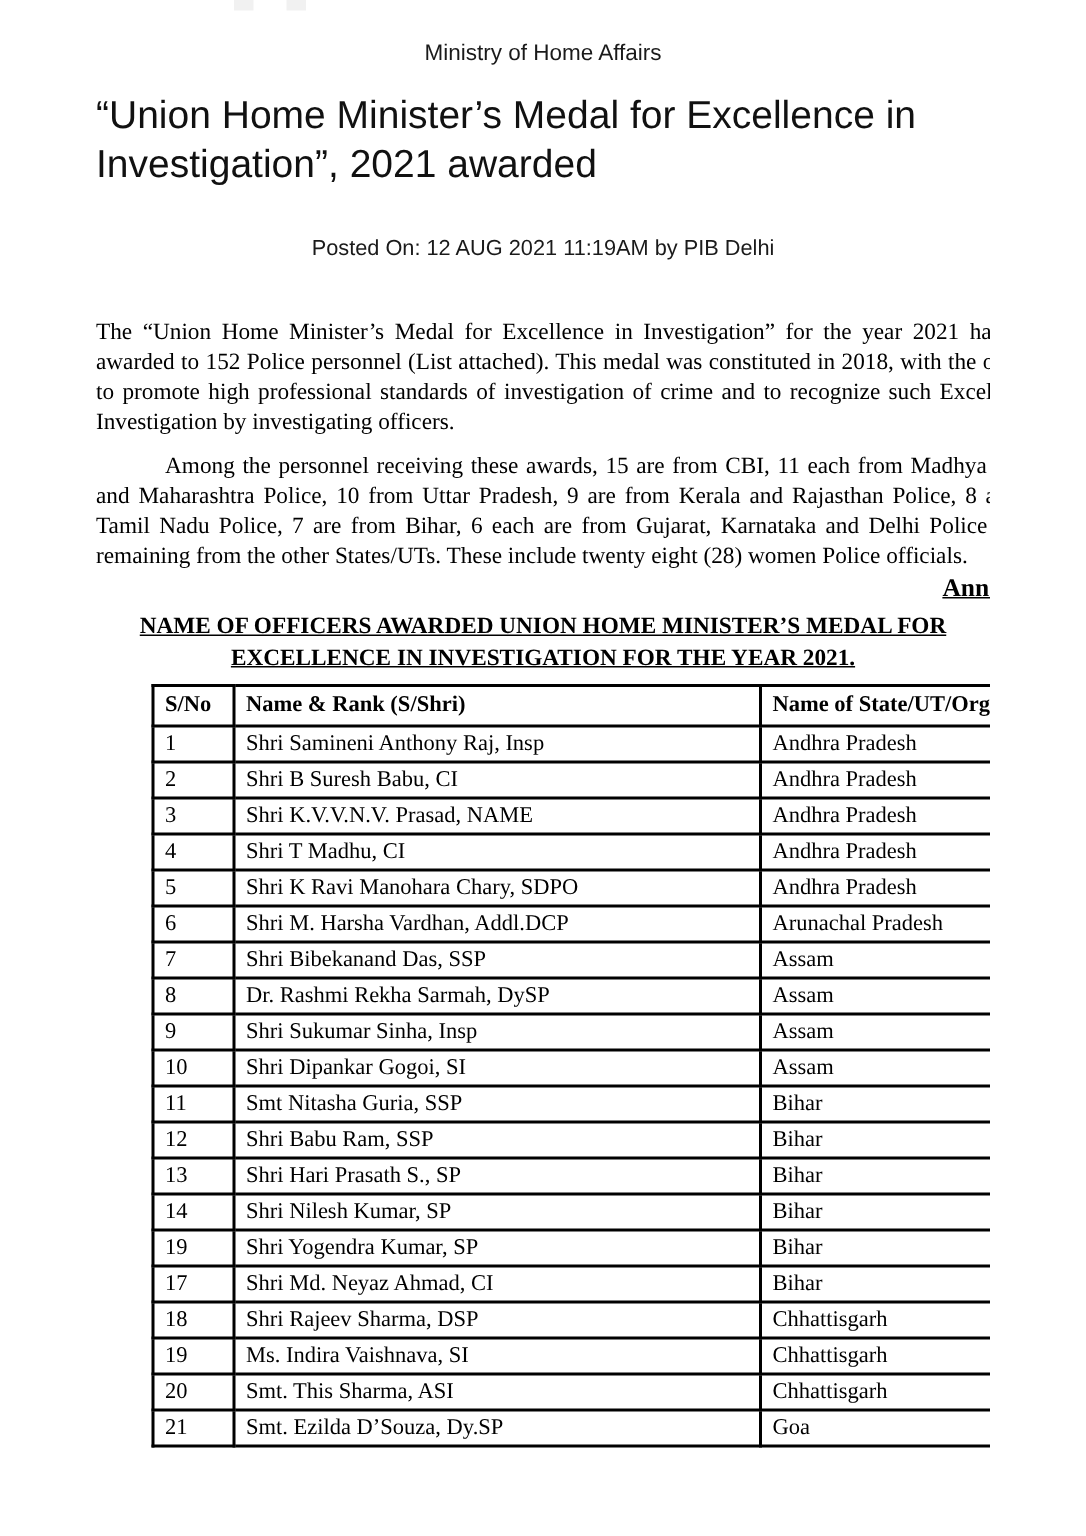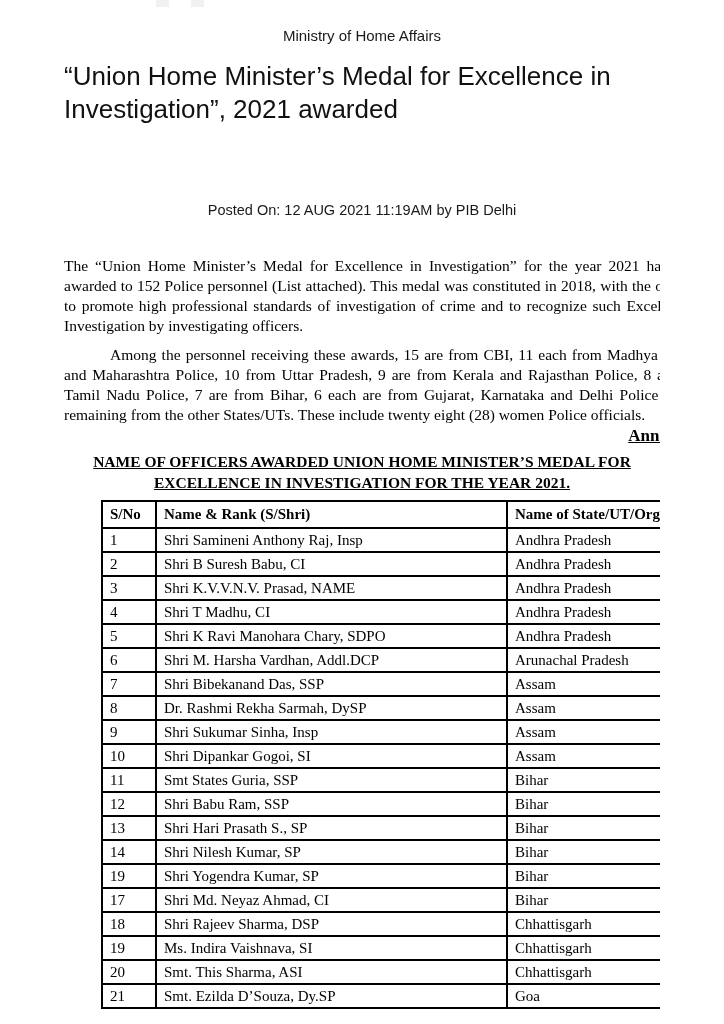--- a/index.html
+++ b/index.html
@@ -36,21 +36,21 @@
     margin: 16px auto 0 auto;
     max-width: 640px;
     text-align: left;
     font-family: "Liberation Sans", sans-serif;
     font-size: 26px;
     line-height: 33px;
     font-weight: 400;
     color: #111111;
   }
   .posted-on {
-    margin-top: 76px;
+    margin-top: 32px;
     text-align: center;
     font-family: "Liberation Sans", sans-serif;
     font-size: 14.5px;
     line-height: 17px;
     color: #1a1a1a;
   }
   .body-text {
     width: 648px;
     margin: 0 auto;
     text-align: justify;
@@ -186,21 +186,21 @@
           <td>Shri Sukumar Sinha, Insp</td>
           <td>Assam</td>
         </tr>
         <tr>
           <td>10</td>
           <td>Shri Dipankar Gogoi, SI</td>
           <td>Assam</td>
         </tr>
         <tr>
           <td>11</td>
-          <td>Smt States Guria, SSP</td>
+          <td>Smt Nitasha Guria, SSP</td>
           <td>Bihar</td>
         </tr>
         <tr>
           <td>12</td>
           <td>Shri Babu Ram, SSP</td>
           <td>Bihar</td>
         </tr>
         <tr>
           <td>13</td>
           <td>Shri Hari Prasath S., SP</td>

